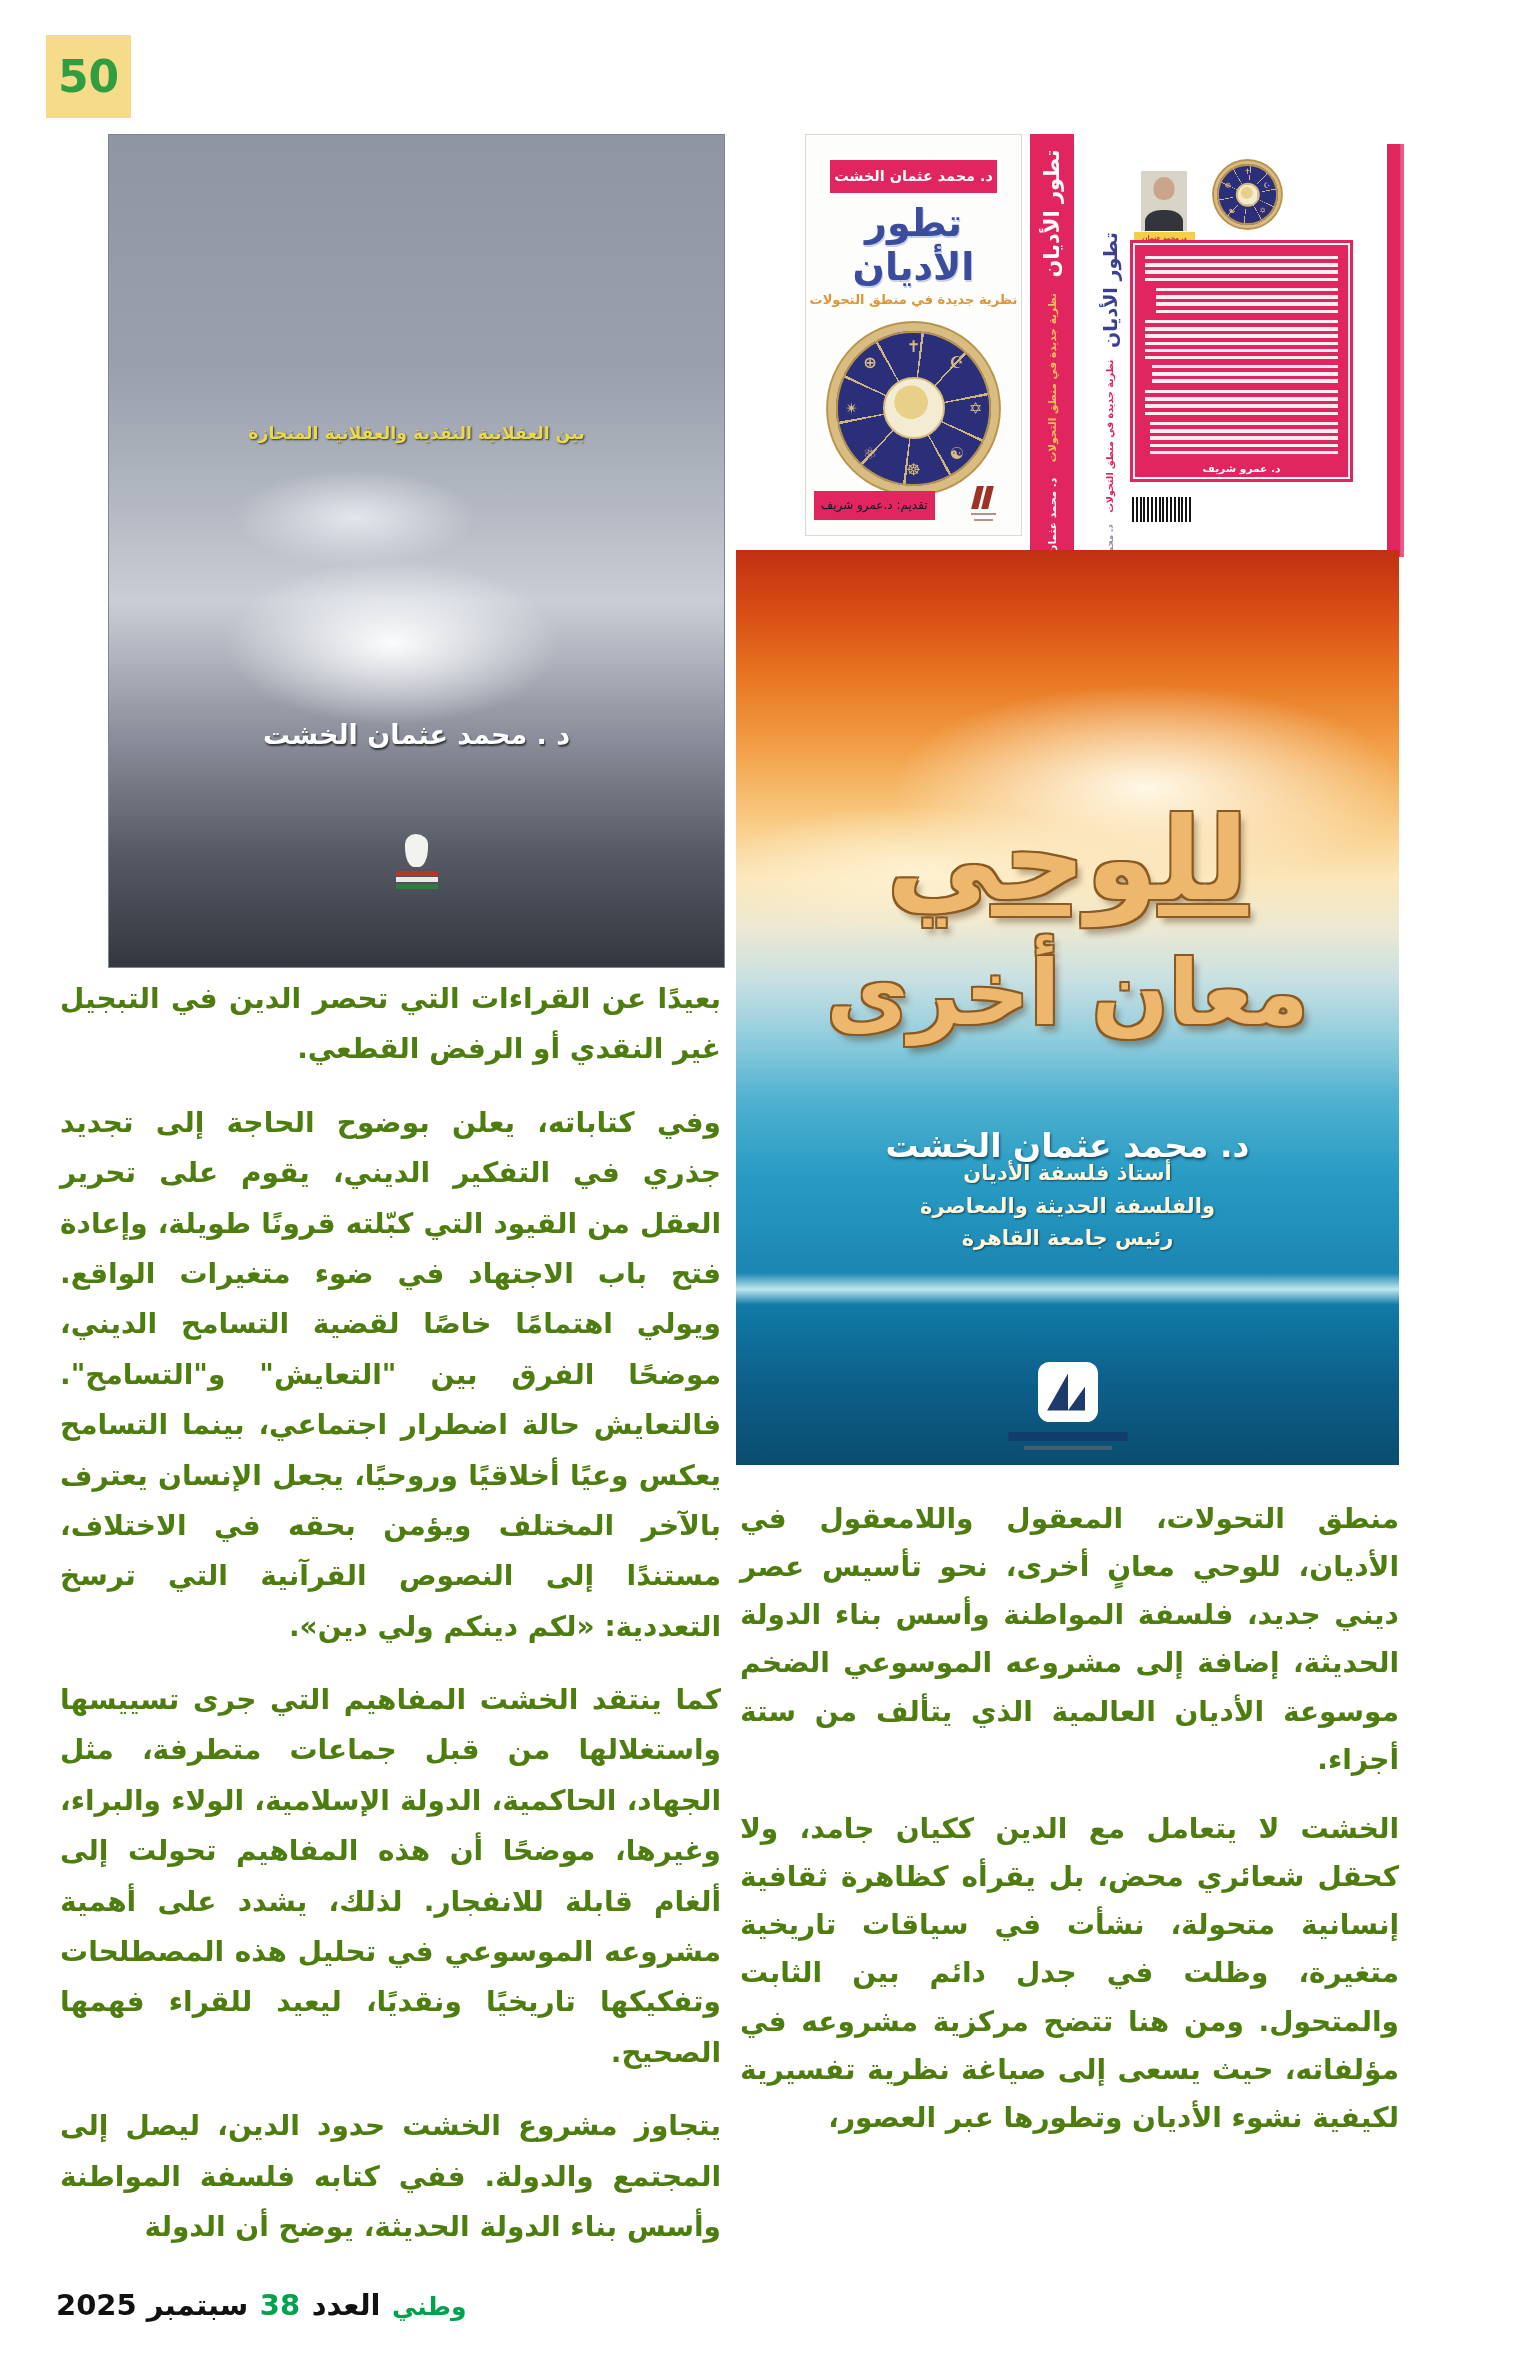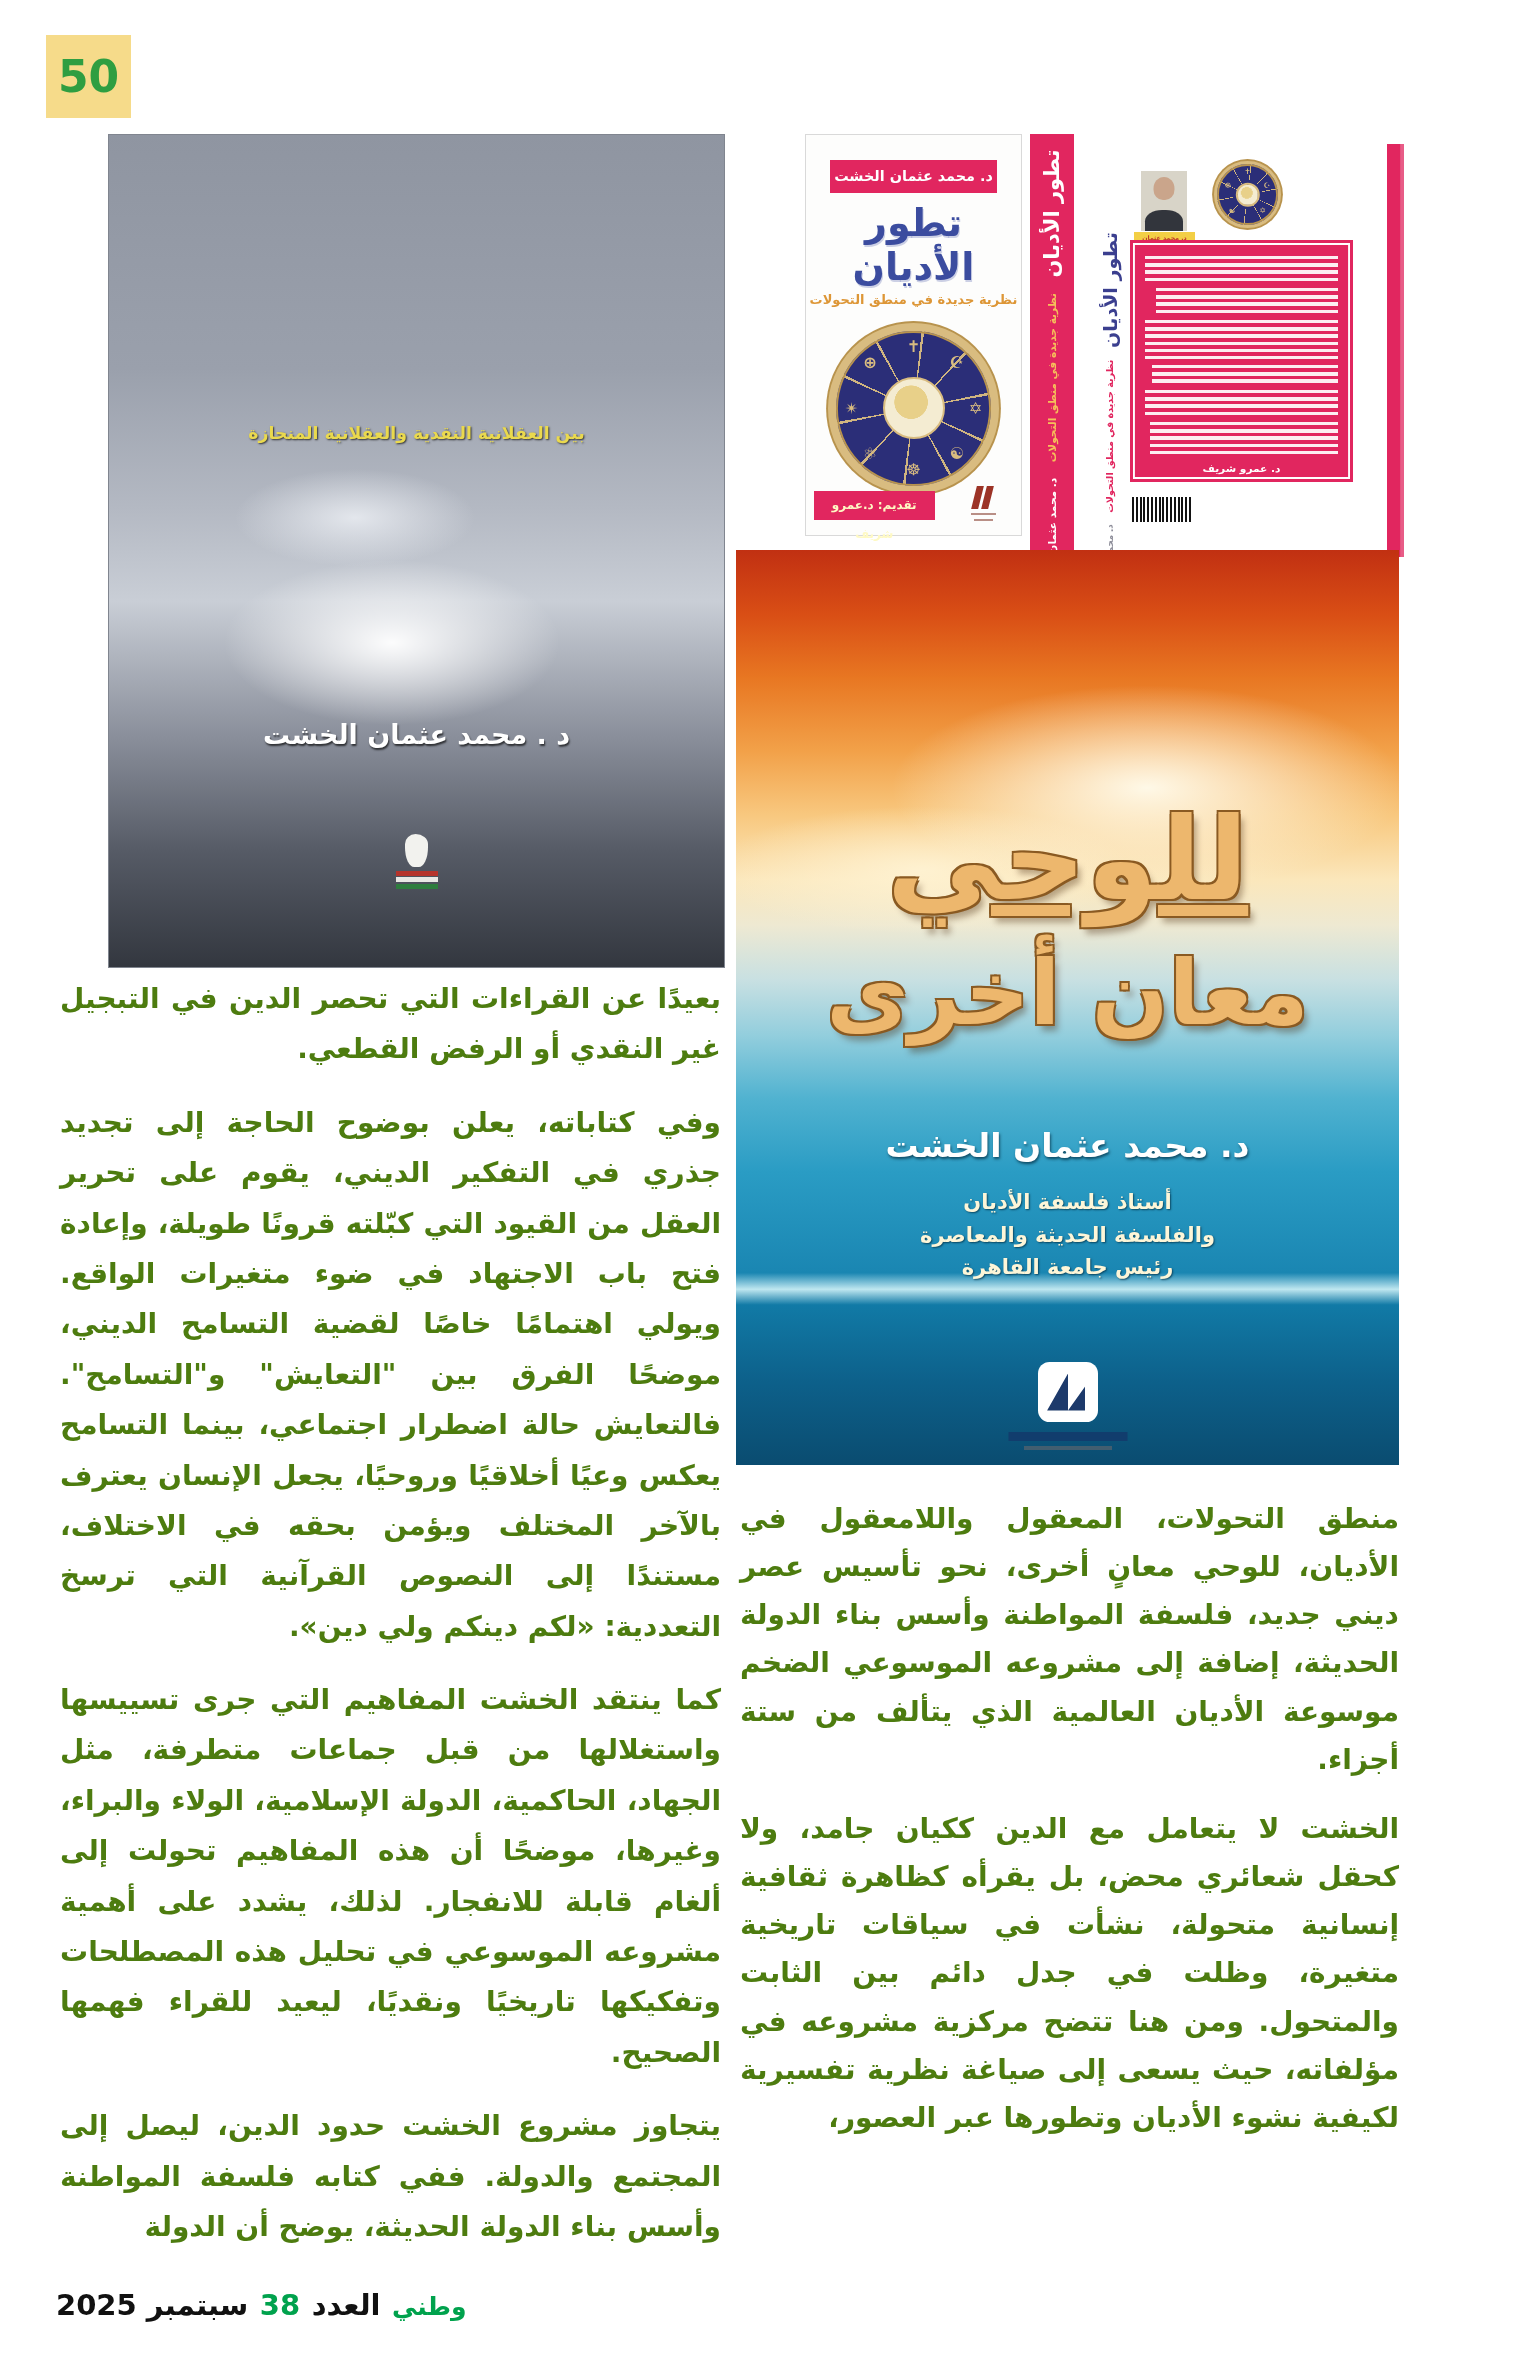--- a/index.html
+++ b/index.html
@@ -44,21 +44,21 @@
   #evo-front {
     left:805px; top:134px; width:217px; height:402px;
     background:#fdfdfc; border:1px solid #d9d9d9; text-align:center;
   }
   .ef-band { margin:25px auto 0; width:167px; height:33px; line-height:33px;
     background:#e1265f; color:#fff; font-size:14.4px; font-weight:bold; }
   .ef-title { margin-top:7.7px; font-size:38px; font-weight:bold; color:#3b4c9f;
     text-shadow:1px 1.9px 0 rgba(59,76,159,.25); }
   .ef-sub { margin-top:3.8px; font-size:13px; font-weight:bold; color:#dd9636; }
   .ef-presenter { position:absolute; left:7.7px; bottom:15.4px; width:121px; height:29px;
-    line-height:29px; background:#e1265f; color:#fef9c3; font-size:12px; font-weight:bold; }
+    line-height:29px; background:#e1265f; color:#0f172a; font-size:12px; font-weight:normal; }
 
   
   .emblem { position:relative; border-radius:50%;
     background:repeating-conic-gradient(from 8deg, rgba(217,188,128,0) 0deg 34deg, rgba(217,188,128,.95) 34deg 36deg), #2b2e78;
     border:8.6px solid #d9bc80; box-shadow:0 0 0 1.9px #b8934d, inset 0 0 0 1.9px #b8934d; }
   .emblem-big { margin:15.4px auto 0; width:171px; height:171px; }
   .emblem .globe { position:absolute; left:50%; top:50%; transform:translate(-50%,-50%);
     width:40%; height:40%; border-radius:50%;
     background:radial-gradient(circle at 45% 40%, #e8d089 0 35%, #f4ecd2 36% 100%);
     border:2.9px solid #d9bc80; }
@@ -123,21 +123,21 @@
         #fbe7bb 36%, #eee9d2 41%, #c8e0e2 47%, #93cedd 53%, #50b2d0 60%, #2a9cc4 68%,
         #1a86b2 79%, #bfe7f0 80.8%, #117aa6 82.5%, #0d608a 91%, #0a4c70 100%);
   }
   .rv-title { position:absolute; width:100%; font-weight:bold; color:#edb76d;
     text-shadow:-1.9px -1.9px 0 #8a5a22, 1.9px -1.9px 0 #8a5a22, -1.9px 1.9px 0 #8a5a22, 1.9px 1.9px 0 #8a5a22,
       4.8px 6.7px 6.7px rgba(60,30,0,.35); }
   .rv-t1 { top:242px; font-size:115px;text-decoration:underline; }
   .rv-t2 { top:390px; font-size:90px; }
   .rv-author { position:absolute; top:576px; width:100%; font-size:33px; font-weight:bold;
     color:#ffffff; text-shadow:1px 1.9px 2.9px rgba(0,40,60,.7); }
-  .rv-roles { position:absolute; top:636px; width:100%; font-size:21px; font-weight:bold;
+  .rv-roles { position:absolute; top:607px; width:100%; font-size:21px; font-weight:bold;
     line-height:1.55; color:#fdf6d8; text-shadow:1px 1px 1.9px rgba(0,40,60,.7);margin-left:14px; }
   .rv-logo { position:absolute; top:812px; left:50%; transform:translateX(-50%);
     width:60px; height:60px; background:#fff; border-radius:11.5px; }
   .rv-logo .tri { position:absolute; left:9.6px; top:11.5px; width:38px; height:37px;
     background:#1d3a6b; clip-path:polygon(0 100%, 55% 0, 55% 100%, 100% 35%, 100% 100%); }
   .rv-logo-text { position:absolute; top:882px; left:50%; transform:translateX(-50%);
     width:119px; height:8.6px; background:rgba(19,58,107,.85); }
   .rv-logo-text2 { position:absolute; top:896px; left:50%; transform:translateX(-50%);
     width:88px; height:3.8px; background:rgba(90,100,110,.7); }
 

